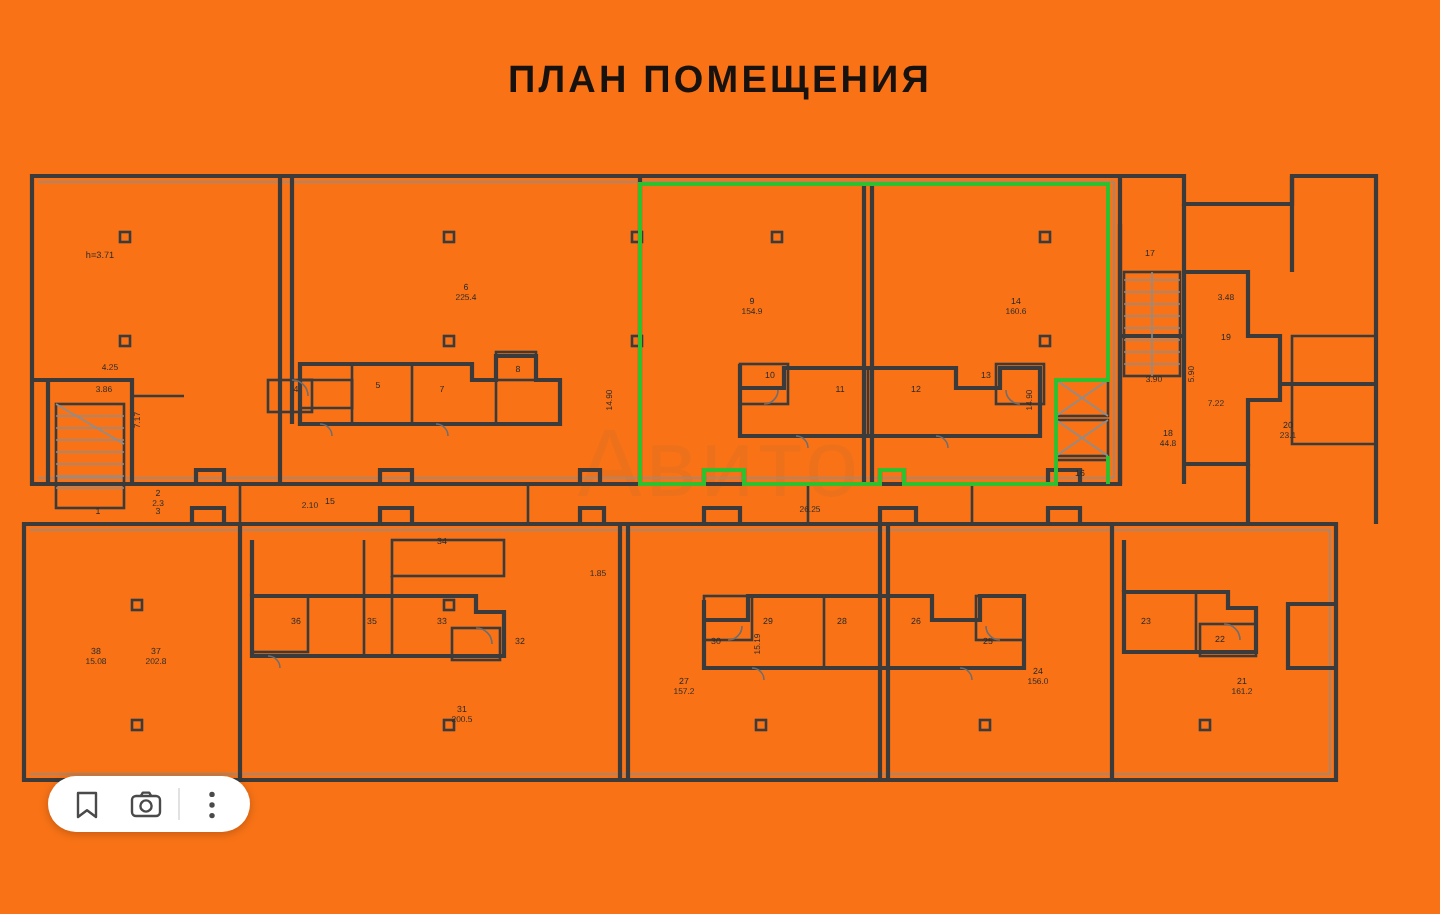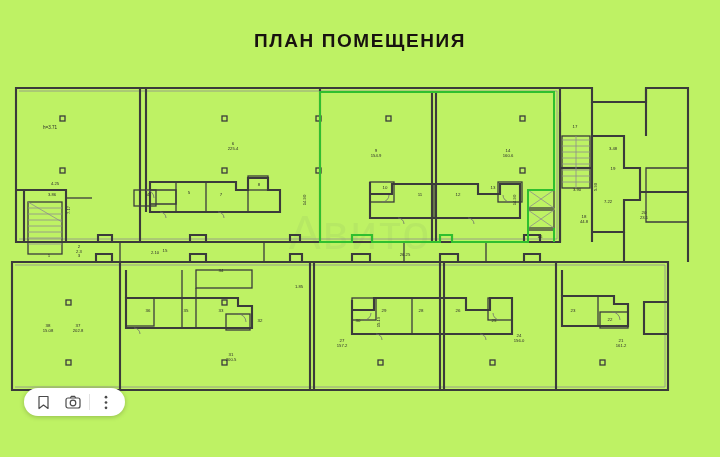--- a/index.html
+++ b/index.html
@@ -7,21 +7,21 @@
   html, body {
     margin: 0; padding: 0;
     width: 720px; height: 457px;
     background: #ffffff;
     font-family: "Liberation Sans", sans-serif;
     overflow: hidden;
   }
   #page {
     position: relative;
     width: 720px; height: 457px;
-    background: #bef264;
+    background: #f97316;
   }
   
   #title {
     position: absolute;
     top: 30px; left: 0; width: 720px;
     text-align: center;
     font-size: 19px;
     font-weight: bold;
     letter-spacing: 1.6px;
     color: #18120f;

